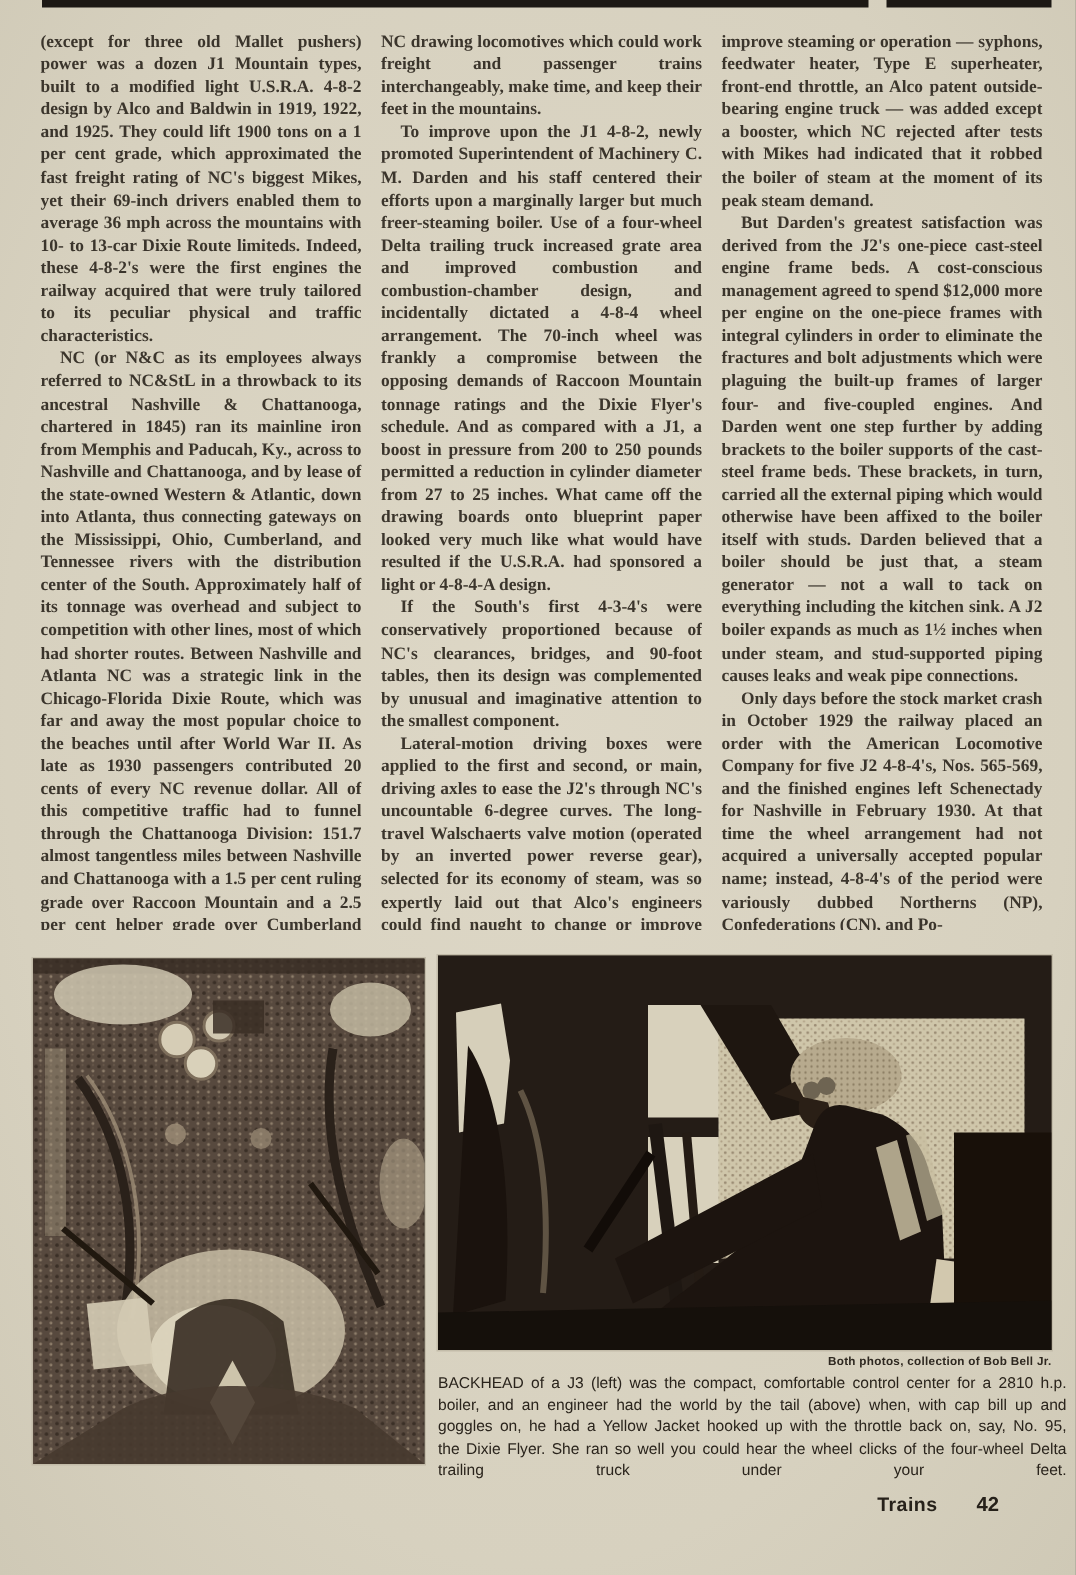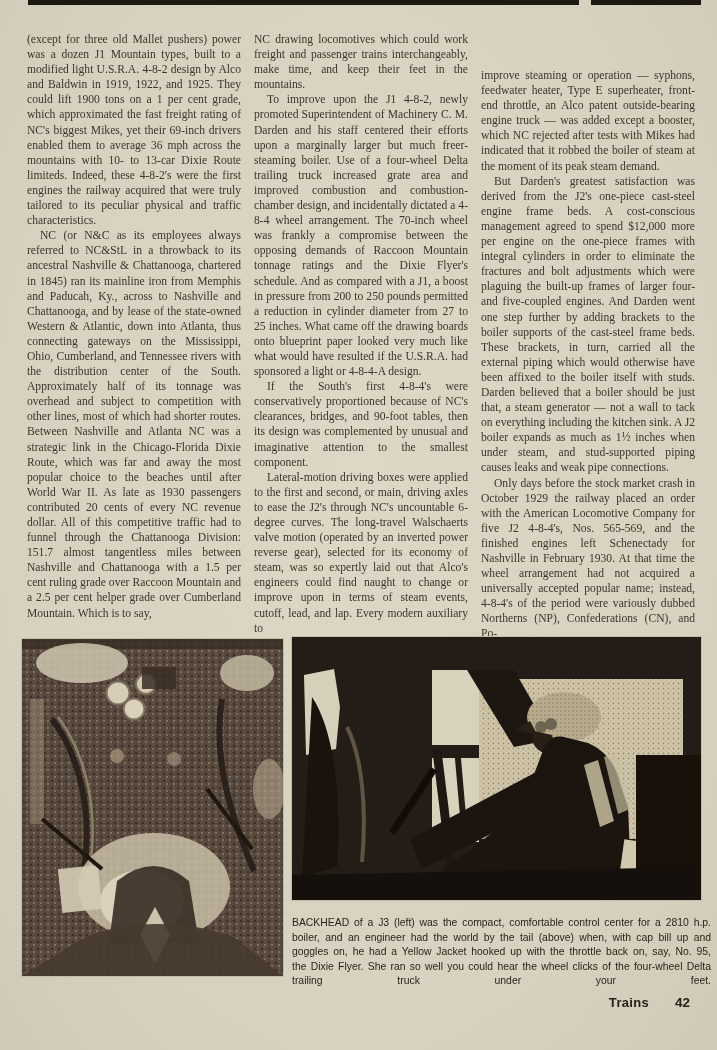--- a/index.html
+++ b/index.html
@@ -3,39 +3,39 @@
 <meta charset="utf-8">
 <style>
   html,body{margin:0;padding:0;background:#8e8a7e;}
   #page{position:relative;width:717px;height:1050px;margin:0 auto;
         background:#d9d3c2;
         background-image:radial-gradient(ellipse at 50% 45%, #ddd7c6 0%, #d7d1bf 70%, #cfc9b6 100%);
         overflow:hidden;font-family:"Liberation Serif",serif;color:#3b352c;}
   .toprule{position:absolute;top:0;height:5px;background:#1c1814;}
   .toprule.seg1{left:28px;width:551px;}
   .toprule.seg2{left:591px;width:110px;}
-  .col{position:absolute;top:32px;width:214px;height:600px;overflow:hidden;
-       text-align:justify;font-size:11.6px;line-height:15.1px;}
+  .col{position:absolute;top:20px;width:214px;height:600px;overflow:hidden;
+       text-align:justify;font-size:11.6px;line-height:15.1px;font-weight:bold;}
   .col p{margin:0;}
   .col p.ind{text-indent:13px;}
   #col1{left:27px;}
   #col2{left:254px;}
-  #col3{left:481px;margin-top:36px;}
+  #col3{left:481px;}
   .photo{position:absolute;background:#2a211a;box-shadow:0 0 0 1px #c3bca9;}
   #photo-left{left:22px;top:639px;width:261px;height:337px;}
   #photo-right{left:292px;top:637px;width:409px;height:263px;}
   .photo svg{display:block;width:100%;height:100%;}
   #credit{position:absolute;left:292px;top:903px;width:409px;text-align:right;
           font-family:"Liberation Sans",sans-serif;font-weight:700;font-size:7.8px;
           color:#2e2820;letter-spacing:.2px;}
   #caption{position:absolute;left:292px;top:916px;width:419px;
            font-family:"Liberation Sans",sans-serif;font-weight:400;font-size:10.4px;
            line-height:14.6px;color:#2a241c;text-align:justify;text-align-last:justify;
            word-spacing:1.2px;}
-  #footer{position:absolute;left:540px;top:995px;width:150px;display:flex;
+  #footer{position:absolute;left:516px;top:995px;width:150px;display:flex;
           justify-content:flex-end;align-items:baseline;gap:26px;
           font-family:"Liberation Sans",sans-serif;font-weight:700;color:#26211a;}
   #footer .mag{font-size:13px;letter-spacing:.3px;}
   #footer .pg{font-size:13.5px;}
 </style>
 </head>
 <body>
 
 <div id="page">
 
@@ -43,21 +43,21 @@
   <div class="toprule seg2"></div>
 
   <div id="col1" class="col">
     <p>(except for three old Mallet pushers) power was a dozen J1 Mountain types, built to a modified light U.S.R.A. 4-8-2 design by Alco and Baldwin in 1919, 1922, and 1925. They could lift 1900 tons on a 1 per cent grade, which approximated the fast freight rating of NC's biggest Mikes, yet their 69-inch drivers enabled them to average 36 mph across the mountains with 10- to 13-car Dixie Route limiteds. Indeed, these 4-8-2's were the first engines the railway acquired that were truly tailored to its peculiar physical and traffic characteristics.</p>
     <p class="ind">NC (or N&amp;C as its employees always referred to NC&amp;StL in a throwback to its ancestral Nashville &amp; Chattanooga, chartered in 1845) ran its mainline iron from Memphis and Paducah, Ky., across to Nashville and Chattanooga, and by lease of the state-owned Western &amp; Atlantic, down into Atlanta, thus connecting gateways on the Mississippi, Ohio, Cumberland, and Tennessee rivers with the distribution center of the South. Approximately half of its tonnage was overhead and subject to competition with other lines, most of which had shorter routes. Between Nashville and Atlanta NC was a strategic link in the Chicago-Florida Dixie Route, which was far and away the most popular choice to the beaches until after World War II. As late as 1930 passengers contributed 20 cents of every NC revenue dollar. All of this competitive traffic had to funnel through the Chattanooga Division: 151.7 almost tangentless miles between Nashville and Chattanooga with a 1.5 per cent ruling grade over Raccoon Mountain and a 2.5 per cent helper grade over Cumberland Mountain. Which is to say,</p>
   </div>
 
   <div id="col2" class="col">
     <p>NC drawing locomotives which could work freight and passenger trains interchangeably, make time, and keep their feet in the mountains.</p>
     <p class="ind">To improve upon the J1 4-8-2, newly promoted Superintendent of Machinery C. M. Darden and his staff centered their efforts upon a marginally larger but much freer-steaming boiler. Use of a four-wheel Delta trailing truck increased grate area and improved combustion and combustion-chamber design, and incidentally dictated a 4-8-4 wheel arrangement. The 70-inch wheel was frankly a compromise between the opposing demands of Raccoon Mountain tonnage ratings and the Dixie Flyer's schedule. And as compared with a J1, a boost in pressure from 200 to 250 pounds permitted a reduction in cylinder diameter from 27 to 25 inches. What came off the drawing boards onto blueprint paper looked very much like what would have resulted if the U.S.R.A. had sponsored a light or 4-8-4-A design.</p>
-    <p class="ind">If the South's first 4-8-4's were conservatively proportioned because of NC's clearances, bridges, and 90-foot tables, then its design was complemented by unusual and imaginative attention to the smallest component.</p>
+    <p class="ind">If the South's first 4-3-4's were conservatively proportioned because of NC's clearances, bridges, and 90-foot tables, then its design was complemented by unusual and imaginative attention to the smallest component.</p>
     <p class="ind">Lateral-motion driving boxes were applied to the first and second, or main, driving axles to ease the J2's through NC's uncountable 6-degree curves. The long-travel Walschaerts valve motion (operated by an inverted power reverse gear), selected for its economy of steam, was so expertly laid out that Alco's engineers could find naught to change or improve upon in terms of steam events, cutoff, lead, and lap. Every modern auxiliary to</p>
   </div>
 
   <div id="col3" class="col">
     <p>improve steaming or operation — syphons, feedwater heater, Type E superheater, front-end throttle, an Alco patent outside-bearing engine truck — was added except a booster, which NC rejected after tests with Mikes had indicated that it robbed the boiler of steam at the moment of its peak steam demand.</p>
     <p class="ind">But Darden's greatest satisfaction was derived from the J2's one-piece cast-steel engine frame beds. A cost-conscious management agreed to spend $12,000 more per engine on the one-piece frames with integral cylinders in order to eliminate the fractures and bolt adjustments which were plaguing the built-up frames of larger four- and five-coupled engines. And Darden went one step further by adding brackets to the boiler supports of the cast-steel frame beds. These brackets, in turn, carried all the external piping which would otherwise have been affixed to the boiler itself with studs. Darden believed that a boiler should be just that, a steam generator — not a wall to tack on everything including the kitchen sink. A J2 boiler expands as much as 1½ inches when under steam, and stud-supported piping causes leaks and weak pipe connections.</p>
     <p class="ind">Only days before the stock market crash in October 1929 the railway placed an order with the American Locomotive Company for five J2 4-8-4's, Nos. 565-569, and the finished engines left Schenectady for Nashville in February 1930. At that time the wheel arrangement had not acquired a universally accepted popular name; instead, 4-8-4's of the period were variously dubbed Northerns (NP), Confederations (CN), and Po-</p>
   </div>
 
   <div id="photo-left" class="photo">
@@ -128,20 +128,21 @@
       <polygon points="250,132 118,202 130,232 256,168" fill="#1c140f"></polygon>
       <polygon points="292,128 306,123 322,184 308,190" fill="#c8bda0" opacity=".85"></polygon>
       <polygon points="312,120 324,116 338,172 326,177" fill="#c8bda0" opacity=".7"></polygon>
       <rect x="330" y="204" width="26" height="32" fill="#d2c8ae" transform="rotate(8 343 220)"></rect>
       <rect x="344" y="118" width="65" height="145" fill="#181009"></rect>
       <path d="M0,238 L409,230 L409,263 L0,263 Z" fill="#15100b"></path>
       <path d="M100,196 L142,132" stroke="#120c08" stroke-width="7"></path>
     </svg>
   </div>
 
+  <div id="credit">Both photos, collection of Bob Bell Jr.</div>
 
   <div id="caption">BACKHEAD of a J3 (left) was the compact, comfortable control center for a 2810 h.p. boiler, and an engineer had the world by the tail (above) when, with cap bill up and goggles on, he had a Yellow Jacket hooked up with the throttle back on, say, No. 95, the Dixie Flyer. She ran so well you could hear the wheel clicks of the four-wheel Delta trailing truck under your feet.</div>
 
   <div id="footer">
     <span class="mag">Trains</span>
     <span class="pg">42</span>
   </div>
 
 </div>
 

